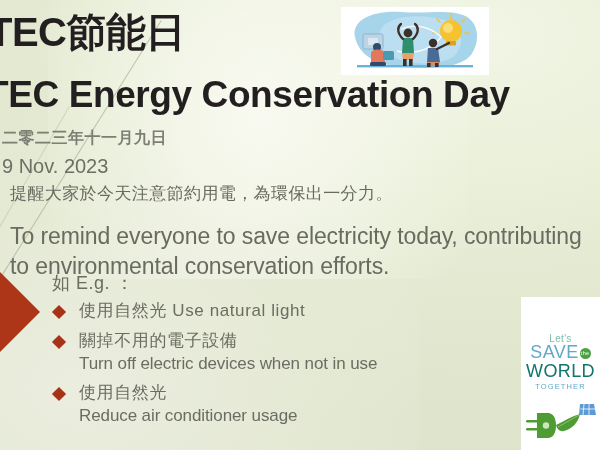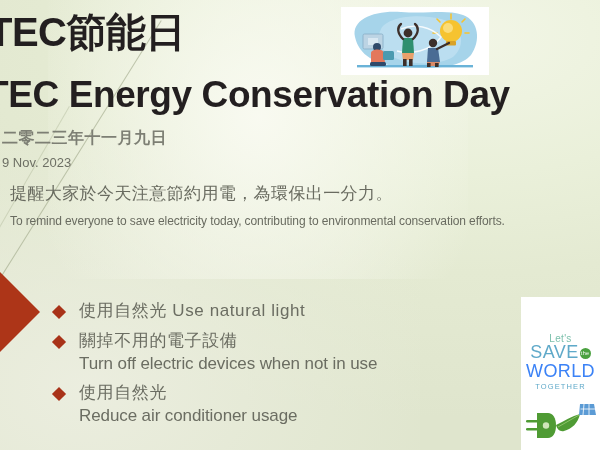--- a/index.html
+++ b/index.html
@@ -105,21 +105,21 @@
     font-size: 16px;
     color: #7d7f74;
     white-space: nowrap;
     letter-spacing: 0.5px;
     font-weight: bold;
   }
   #date-en {
     position: absolute;
     left: 2px;
     top: 155px;
-    font-size: 13px;
+    font-size: 20px;
     color: #6d6f64;
     white-space: nowrap;
   }
 
   
   #illustration {
     position: absolute;
     left: 341px;
     top: 7px;
     width: 148px;
@@ -137,23 +137,23 @@
     text-align: left;
     color: #696b60;
   }
   #reminder-zh {
     font-size: 17px;
     letter-spacing: 0.4px;
     line-height: 1.35;
     white-space: nowrap;
   }
   #reminder-en {
-    font-size: 12px;
+    font-size: 23px;
     line-height: 1.3;
-    margin-top: 8px;
+    margin-top: 16px;
     letter-spacing: -0.1px;
   }
 
   
   #eg-label {
     position: absolute;
     left: 52px;
     top: 271px;
     font-size: 18px;
     color: #6b6d62;
@@ -238,21 +238,21 @@
     background: #4aa13f;
     color: #ffffff;
     font-size: 5.5px;
     line-height: 11px;
     text-align: center;
     vertical-align: 3px;
     margin-left: 1px;
   }
   #logo-world {
     font-size: 18px;
-    color: #3b82f6;
+    color: #0f766e;
     letter-spacing: 0.4px;
     line-height: 1.05;
   }
   #logo-together {
     font-size: 7.5px;
     color: #5fa9c9;
     letter-spacing: 1.1px;
     margin-top: 1px;
   }
   #logo-graphic {
@@ -330,20 +330,21 @@
         <rect x="94" y="56" width="3.6" height="4" fill="#3d2f2a"></rect>
       </g>
     </svg>
   </div>
 
   <div id="reminder">
     <div id="reminder-zh">提醒大家於今天注意節約用電，為環保出一分力。</div>
     <div id="reminder-en">To remind everyone to save electricity today, contributing to environmental conservation efforts.</div>
   </div>
 
+  <div id="eg-label">如 E.g. ：</div>
 
   <div id="bullet-list">
     <div class="bullet-row">
       <span class="bullet-diamond"></span>
       <div class="bullet-zh">使用自然光 Use natural light</div>
     </div>
     <div class="bullet-row">
       <span class="bullet-diamond"></span>
       <div class="bullet-zh">關掉不用的電子設備</div>
       <div class="bullet-en">Turn off electric devices when not in use</div>

